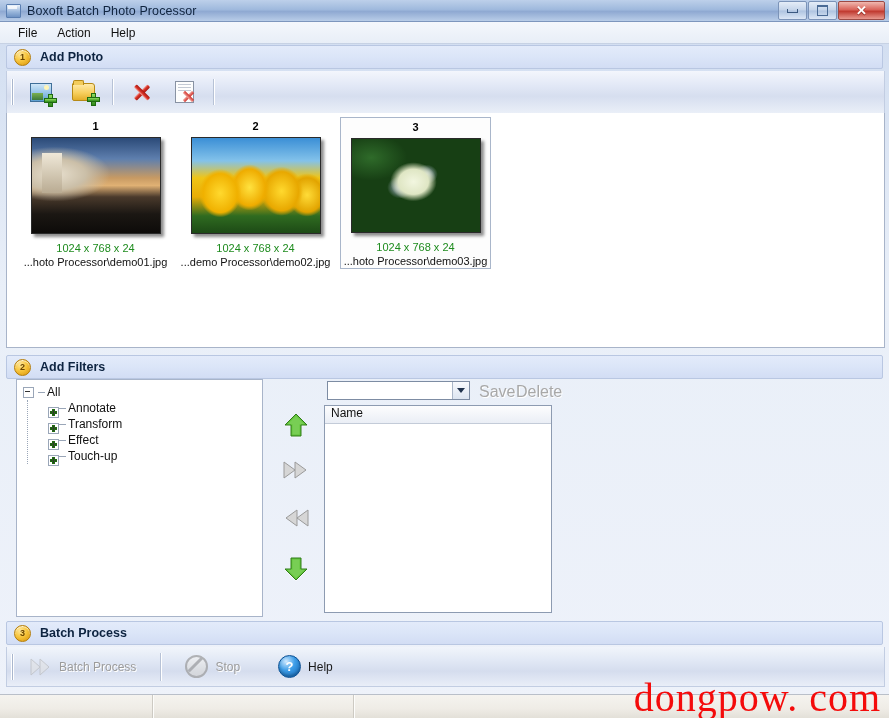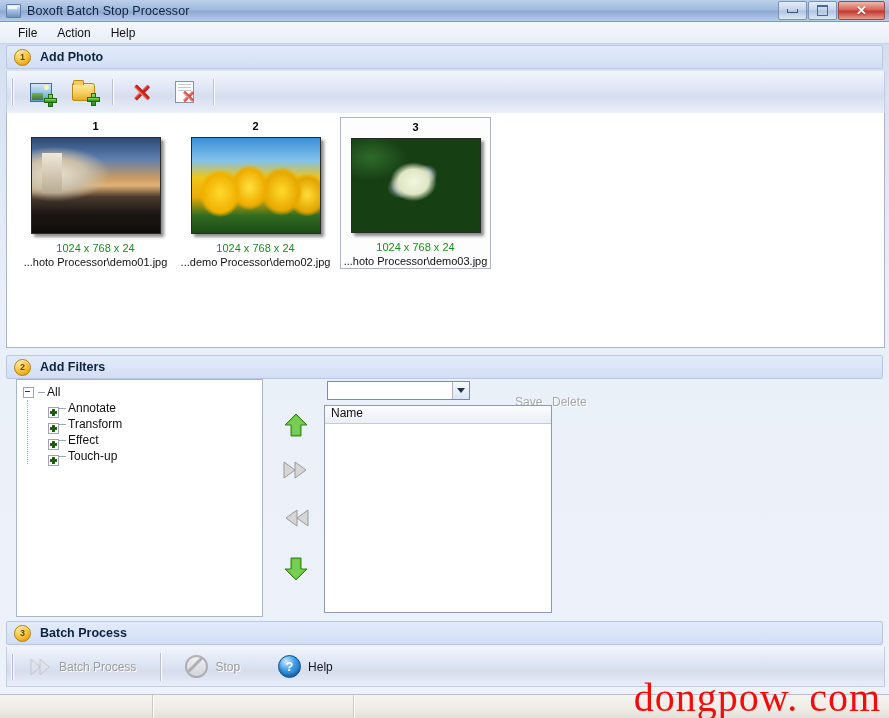--- a/index.html
+++ b/index.html
@@ -149,21 +149,21 @@
 
   .midcol{position:absolute;left:316px;top:0;width:230px;height:236px;}
   .combo{position:absolute;left:5px;top:2px;width:143px;height:19px;background:#fff;
      border:1px solid #7d8ca3;box-sizing:border-box;display:flex;align-items:center;}
   .combo .val{flex:1;font-size:12px;padding-left:3px;color:#111;}
   .combo .arrowbox{width:16px;height:17px;margin-right:0;
      background:linear-gradient(to bottom,#f7f9fd,#dde5f1);border-left:1px solid #aab6c8;
      display:flex;align-items:center;justify-content:center;}
   .combo .arrowbox i{width:0;height:0;border-left:4px solid transparent;border-right:4px solid transparent;
      border-top:5px solid #20324d;}
-  .lbl-btn{position:absolute;top:16px;font-size:12px;color:#a8a8a8;text-shadow:1px 1px 0 #fff;margin-left:36px;}
+  .lbl-btn{position:absolute;top:4px;font-size:16px;color:#a8a8a8;text-shadow:1px 1px 0 #fff;}
 
   .namelist{position:absolute;left:2px;top:26px;width:228px;height:208px;
      background:#fff;border:1px solid #8d9bb1;box-sizing:border-box;}
   .nl-head{height:17px;background:linear-gradient(to bottom,#fdfdfe,#eaeef5);
      border-bottom:1px solid #c3cbd8;display:flex;align-items:flex-start;}
   .nl-head span{font-size:12px;color:#111;padding-left:6px;}
 
   .preview{position:absolute;left:549px;top:-3px;width:332px;height:239px;}
   .tabs{position:absolute;left:0;top:0;height:19px;display:flex;align-items:flex-end;z-index:3;}
   .tab{height:16px;padding:0 8px;font-size:12px;color:#111;
@@ -205,21 +205,21 @@
      font-size:40px;color:#f40b0b;letter-spacing:1px;line-height:1;
      z-index:20;white-space:nowrap;margin-top:18px;}
 </style>
 </head>
 <body>
 
 <div id="app">
 
   <div class="titlebar">
     <div class="title-ico"></div>
-    <div class="title-text">Boxoft Batch Stop Processor</div>
+    <div class="title-text">Boxoft Batch Photo Processor</div>
     <div class="winbtns">
       <div class="wbtn wb-min">
           <i></i>
         </div>
       <div class="wbtn wb-max">
           <i></i>
         </div>
       <div class="wbtn wb-close">
           <span>✕</span>
         </div>

